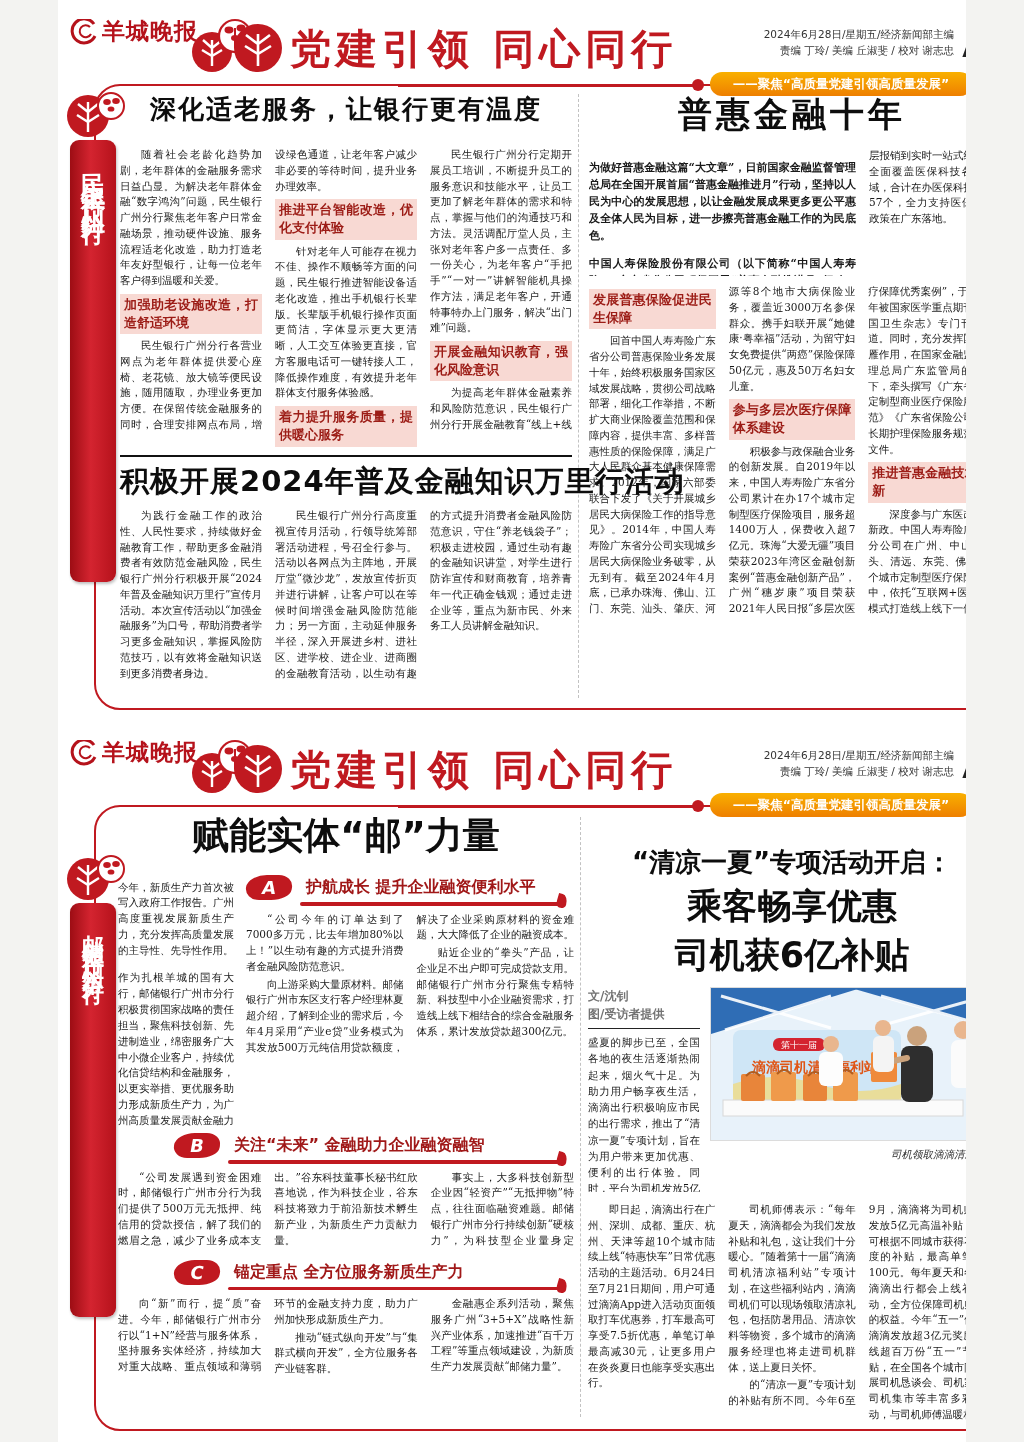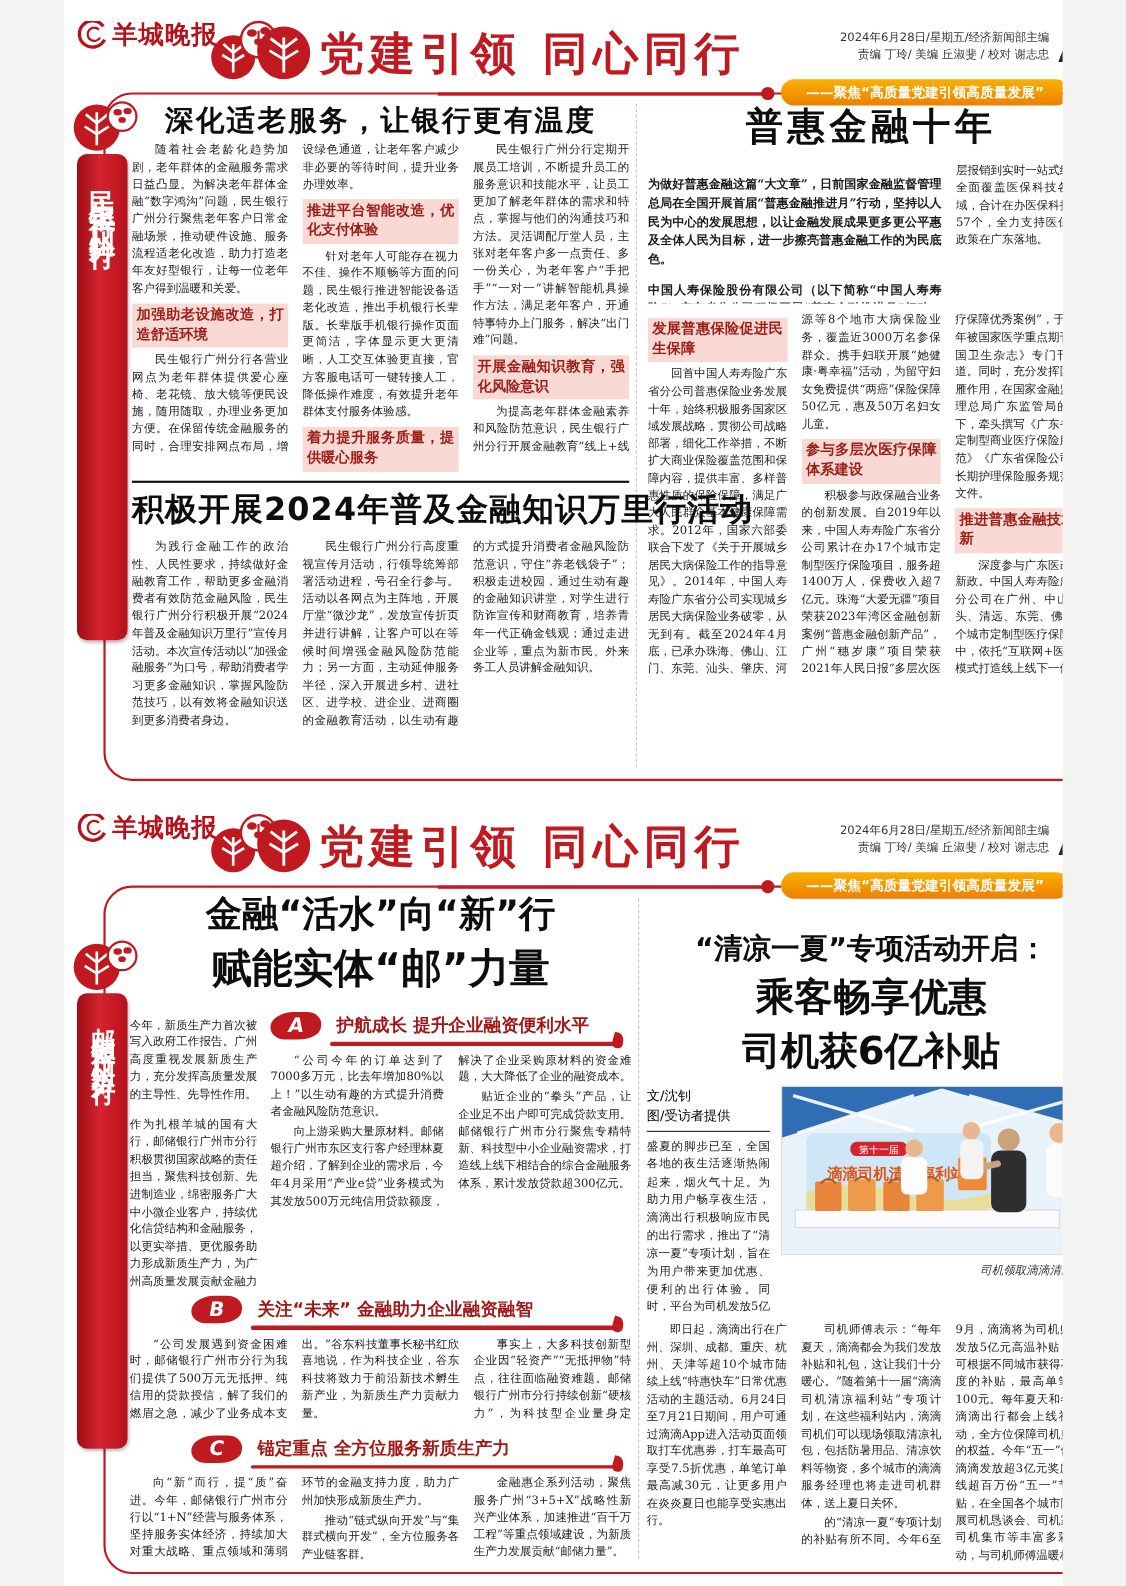--- a/index.html
+++ b/index.html
@@ -38,21 +38,21 @@
   .subhead{font-weight:bold;font-size:13px;line-height:1.4;color:#9c1c16;background:#f8d9d3;
            padding:2px 4px;margin:5px 0 4px 0;text-indent:0;break-inside:avoid;}
   .vdash{position:absolute;border-left:1px dashed #c2c2c2;z-index:1;}
 
   .headline1{font-size:26px;font-weight:bold;text-align:center;letter-spacing:2px;color:#0d0d0d;white-space:nowrap;}
   .headline2{font-size:29px;font-weight:bold;text-align:center;letter-spacing:1px;color:#0d0d0d;white-space:nowrap;}
   .bigline{font-weight:bold;text-align:center;color:#0d0d0d;white-space:nowrap;}
 
   
   .tl-block{position:absolute;left:62px;top:92px;width:452px;z-index:2;}
-  .tl-a1-body{height:300px;column-count:3;margin-top:2px;}
+  .tl-a1-body{height:300px;column-count:3;margin-top:20px;}
   .tl-a2{border-top:2.5px solid #111;margin-top:8px;padding-top:5px;}
   .tl-a2-body{height:192px;column-count:3;margin-top:6px;}
 
   
   .tr-block{position:absolute;left:531px;top:92px;width:406px;z-index:2;}
   .tr-intro-row{display:flex;gap:13px;margin-top:10px;height:128px;overflow:hidden;}
   .tr-intro{flex:1;font-weight:bold;font-size:11px;line-height:1.55;text-align:justify;}
   .tr-side{width:126px;font-size:10.5px;line-height:1.5;text-align:justify;}
   .tr-body{height:336px;column-count:3;margin-top:8px;}
 
@@ -70,21 +70,21 @@
               transform:skewX(-10deg);}
   .abc-title{color:#a01818;font-weight:bold;font-size:16px;margin-left:14px;white-space:nowrap;}
   .abc-swoosh{height:3.5px;background:#c01920;border-radius:2px;margin:2px 10px 6px 54px;position:relative;}
   .abc-swoosh::after{content:"";position:absolute;right:-3px;top:-8px;width:10px;height:14px;background:#c01920;
               border-radius:0 80% 60% 50%/0 90% 40% 60%;transform:rotate(16deg);}
 
   
   .br-block{position:absolute;left:530px;top:86px;width:408px;z-index:2;}
   .br-row{display:flex;gap:10px;margin-top:8px;}
   .br-left{width:112px;}
-  .byline{font-weight:normal;font-size:12px;line-height:1.5;color:#000000;}
+  .byline{font-weight:bold;font-size:12px;line-height:1.5;color:#737373;}
   .byline-rule{border-top:1.5px solid #222;margin:5px 0 5px 0;}
   .br-p0{font-size:10.5px;line-height:1.55;text-align:justify;height:158px;overflow:hidden;}
   .photo-wrap{width:286px;}
   .caption{text-align:right;font-family:"DejaVu Serif",serif;font-style:italic;font-size:10.5px;color:#333;margin-top:3px;}
   .br-body{height:288px;column-count:3;margin-top:10px;}
 </style>
 </head>
 <body>
 
 <div id="sheet">
@@ -262,21 +262,20 @@
     </div>
     <div class="ribbon" style="left:950px;top:176px;">
       <div class="bar" style="width:50px;height:210px;">
         <span class="vtext" style="font-size:26px;letter-spacing:8px;">滴滴出行</span>
       </div>
     </div>
 
     <div class="vdash" style="left:522px;top:96px;height:600px;"></div>
 
     <div class="bl-block">
-      <div class="bigline" style="font-size:33px;">金融“活水”向“新”行</div>
       <div class="bigline" style="font-size:37px;margin-top:2px;">赋能实体“邮”力量</div>
       <div class="bl-row">
         <div class="bl-intro serif">
           <p>今年，新质生产力首次被写入政府工作报告。广州高度重视发展新质生产力，充分发挥高质量发展的主导性、先导性作用。</p>
           <p>作为扎根羊城的国有大行，邮储银行广州市分行积极贯彻国家战略的责任担当，聚焦科技创新、先进制造业，绵密服务广大中小微企业客户，持续优化信贷结构和金融服务，以更实举措、更优服务助力形成新质生产力，为广州高质量发展贡献金融力量。</p>
         </div>
         <div class="bl-secA">
           <div class="abc-banner">
             <span class="abc-letter">A</span>
             <span class="abc-title">护航成长  提升企业融资便利水平</span>

